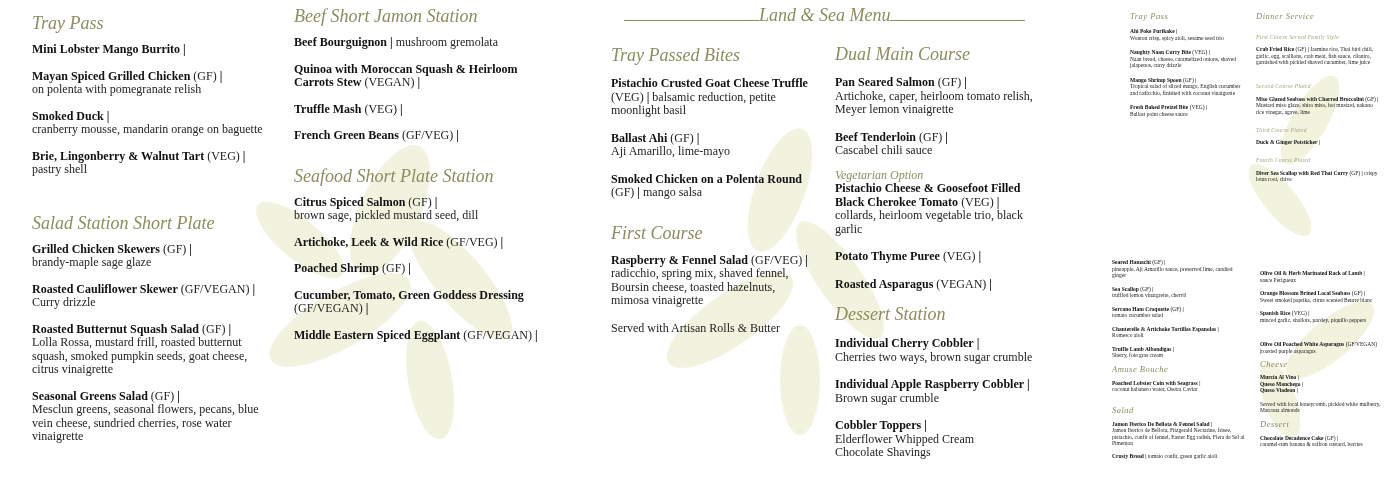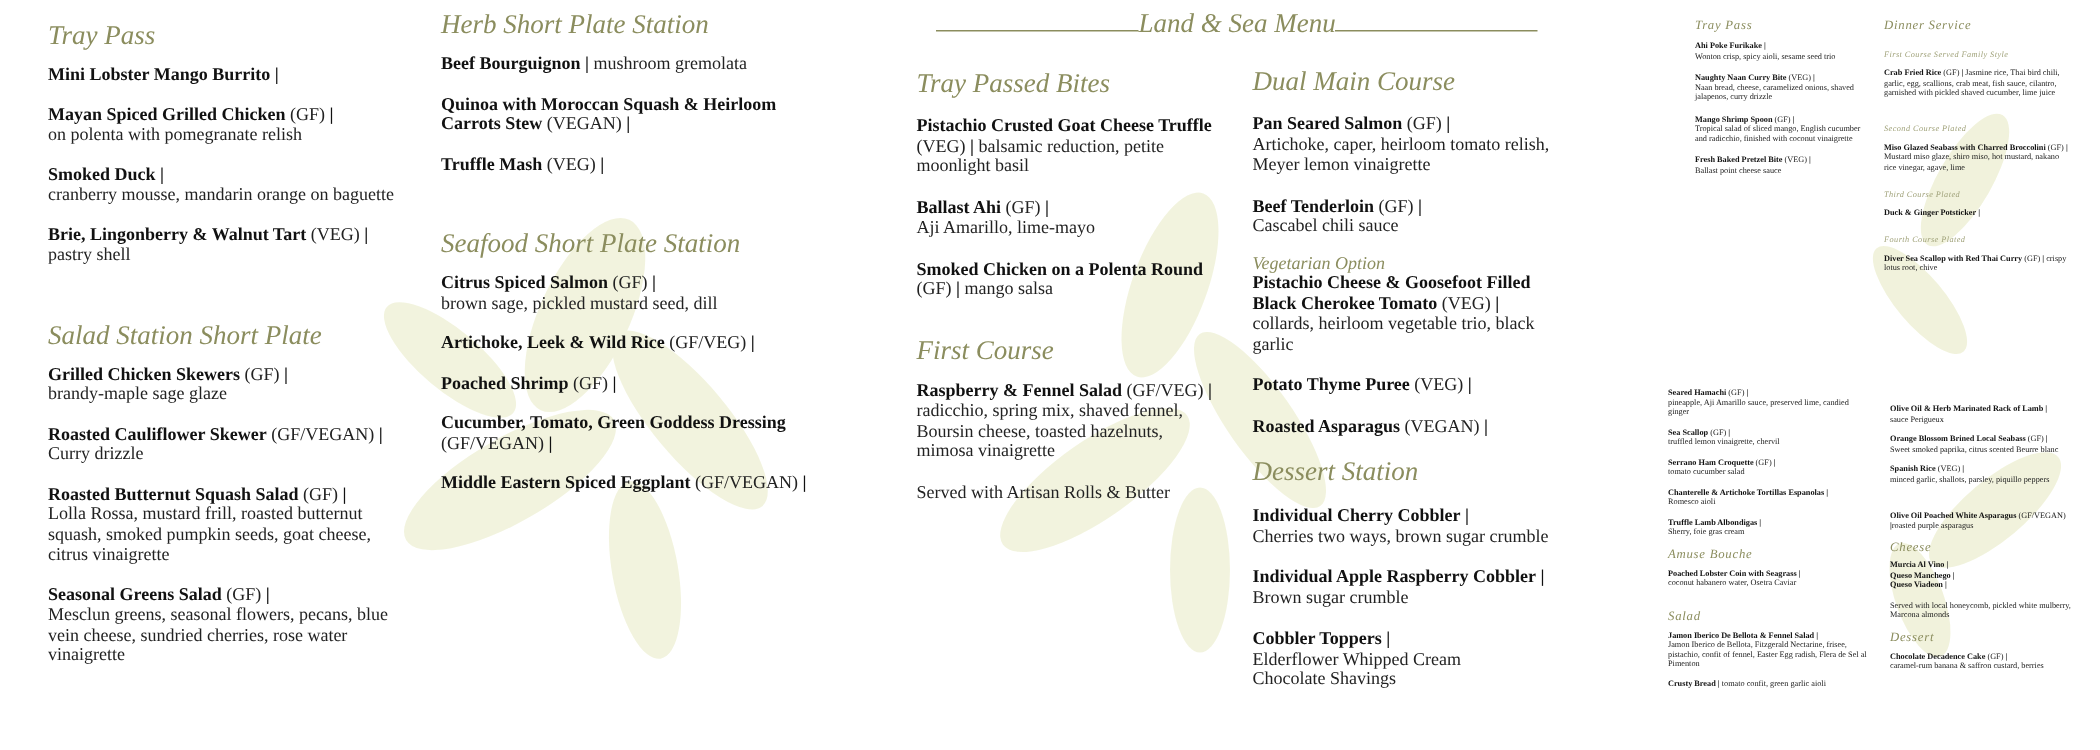--- a/index.html
+++ b/index.html
@@ -81,28 +81,29 @@
     <p class="item"><b>Grilled Chicken Skewers</b> <span class="tag">(GF)</span> <b>|</b><br><span class="desc">brandy-maple sage glaze</span></p>
     <div style="height:13px"></div>
     <p class="item"><b>Roasted Cauliflower Skewer</b> <span class="tag">(GF/VEGAN)</span> <b>|</b><br><span class="desc">Curry drizzle</span></p>
     <div style="height:13px"></div>
     <p class="item"><b>Roasted Butternut Squash Salad</b> <span class="tag">(GF)</span> <b>|</b><br><span class="desc">Lolla Rossa, mustard frill, roasted butternut squash, smoked pumpkin seeds, goat cheese, citrus vinaigrette</span></p>
     <div style="height:13px"></div>
     <p class="item"><b>Seasonal Greens Salad</b> <span class="tag">(GF)</span> <b>|</b><br><span class="desc">Mesclun greens, seasonal flowers, pecans, blue vein cheese, sundried cherries, rose water vinaigrette</span></p>
   </div>
 
   <div class="col" style="left:294px;top:5px;width:240px">
-    <h2 class="h">Herb Short Plate Station</h2>
+    <h2 class="h">Beef Short Jamon Station</h2>
     <div style="height:9px"></div>
     <p class="item"><b>Beef Bourguignon</b> <b>|</b> <span class="desc">mushroom gremolata</span></p>
     <div style="height:13px"></div>
     <p class="item"><b>Quinoa with Moroccan Squash &amp; Heirloom Carrots Stew</b> <span class="tag">(VEGAN)</span> <b>|</b></p>
     <div style="height:13px"></div>
     <p class="item"><b>Truffle Mash</b> <span class="tag">(VEG)</span> <b>|</b></p>
     <div style="height:13px"></div>
+    <p class="item"><b>French Green Beans</b> <span class="tag">(GF/VEG)</span> <b>|</b></p>
 
     <div style="height:22px"></div>
     <h2 class="h">Seafood Short Plate Station</h2>
     <div style="height:9px"></div>
     <p class="item"><b>Citrus Spiced Salmon</b> <span class="tag">(GF)</span> <b>|</b><br><span class="desc">brown sage, pickled mustard seed, dill</span></p>
     <div style="height:13px"></div>
     <p class="item"><b>Artichoke, Leek &amp; Wild Rice</b> <span class="tag">(GF/VEG)</span> <b>|</b></p>
     <div style="height:13px"></div>
     <p class="item"><b>Poached Shrimp</b> <span class="tag">(GF)</span> <b>|</b></p>
     <div style="height:13px"></div>

